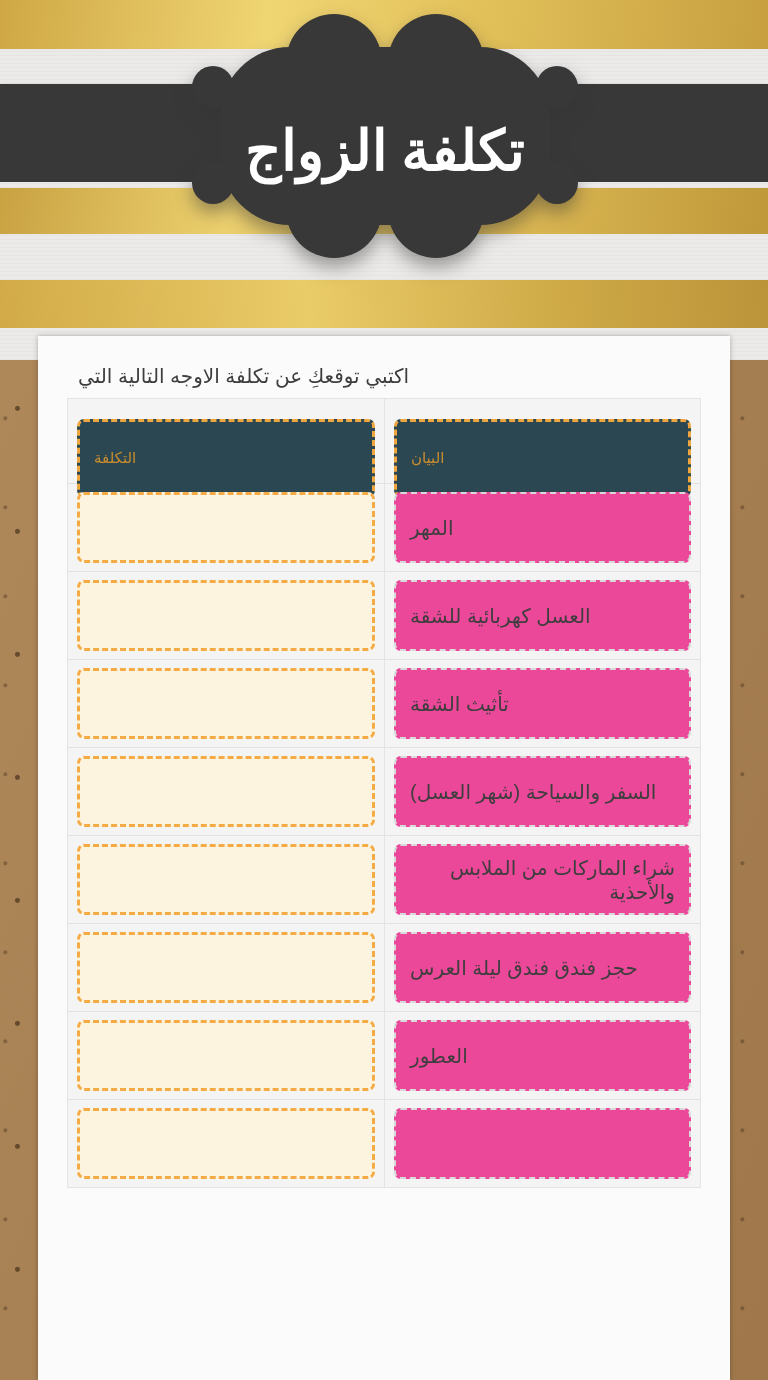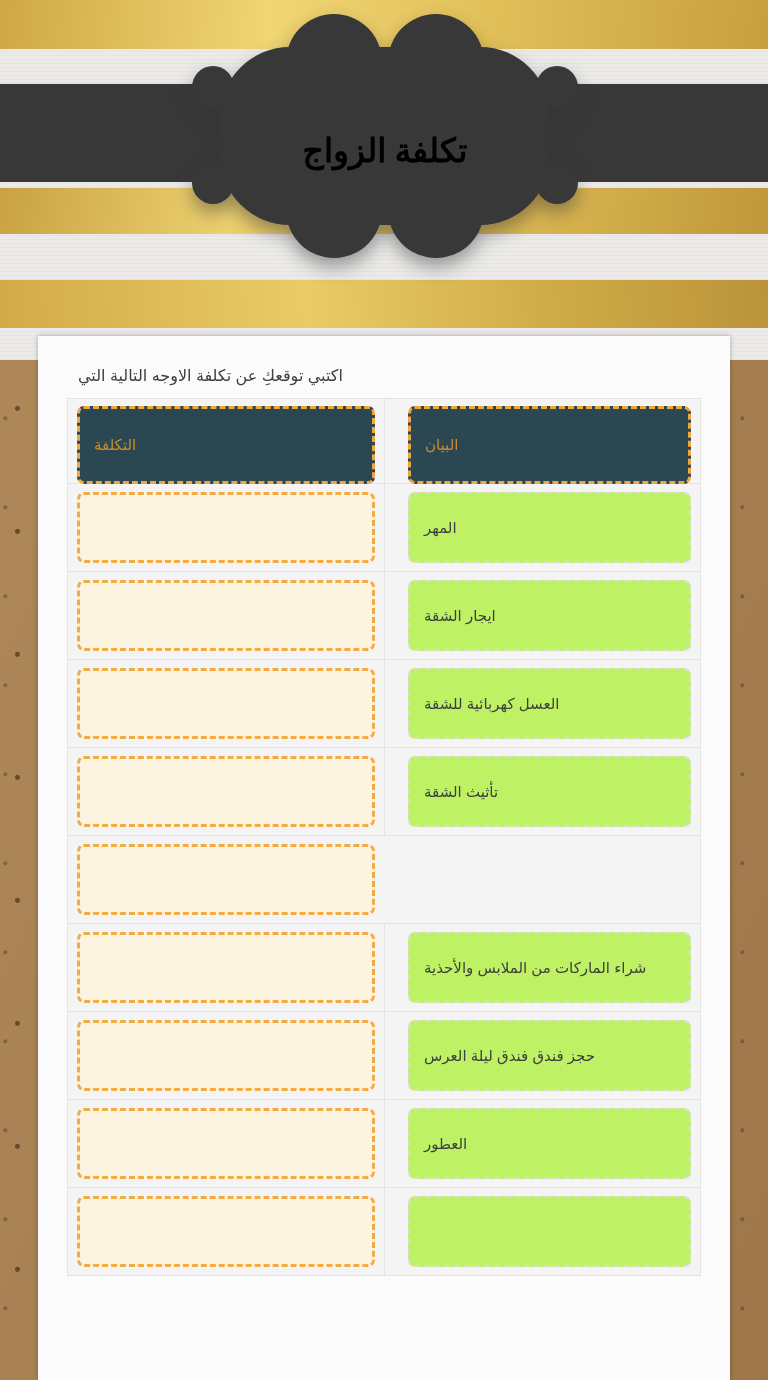--- a/index.html
+++ b/index.html
@@ -49,44 +49,44 @@
   .bd-body{left:22px;right:22px;top:33px;bottom:33px;border-radius:70px;}
   .bd-bump{width:96px;height:96px;border-radius:50%;}
   .bd-tl{left:88px;top:0;} .bd-tr{left:190px;top:0;}
   .bd-bl{left:88px;bottom:0;} .bd-br{left:190px;bottom:0;}
   .bd-tab{width:42px;height:42px;border-radius:50%;}
   .bd-lt{left:-6px;top:52px;} .bd-lb{left:-6px;top:148px;}
   .bd-rt{right:-6px;top:52px;} .bd-rb{right:-6px;top:148px;}
   .bd-title{position:absolute;inset:0;display:flex;align-items:center;justify-content:center;
             padding-top:28px;box-sizing:border-box;
             font-family:"Liberation Serif","DejaVu Serif",serif;
-            font-weight:bold;font-size:33px;color:#000000;letter-spacing:0;text-align:right;}
+            font-weight:bold;font-size:56px;color:#ffffff;letter-spacing:0;text-align:right;}
 
   
   .card{position:absolute;left:38px;top:336px;width:692px;height:1044px;
         background:var(--card-bg);box-shadow:0 0 5px rgba(0,0,0,.28);z-index:2;box-sizing:border-box;}
   .instruction{margin:30px 40px 0 40px;direction:rtl;text-align:right;
-               font-size:16px;color:var(--ink);line-height:20px;}
+               font-size:20px;color:var(--ink);line-height:20px;}
   .instruction{text-align:left;} 
 
   .wtable{margin:12px 29px 0 29px;background:var(--cell-bg);
           border:1px solid var(--grid-line);box-sizing:border-box;}
   .trow{display:grid;grid-template-columns:1fr 1fr;height:87px;border-top:1px solid var(--grid-line);}
   .trow.head{height:84px;border-top:none;}
   .tcell{position:relative;box-sizing:border-box;}
-  .cell-item{border-left:1px solid var(--grid-line);padding-left:14px;}
-
-  .hdr-box{margin:7px 9px;height:78px;box-sizing:border-box;border-radius:7px;
+  .cell-item{border-left:1px solid var(--grid-line);}
+
+  .hdr-box{margin:20px 9px;height:78px;box-sizing:border-box;border-radius:7px;
            border:3px dashed var(--dash-orange);background:var(--teal);
            display:flex;align-items:center;justify-content:flex-end;
            padding:0 14px;font-size:15px;color:var(--hdr-orange);direction:rtl;}
   .item-box{margin:8px 9px;height:71px;box-sizing:border-box;border-radius:7px;
-            border:2px dashed #d9d9d9;background:#bef264;
+            border:2px dashed #d9d9d9;background:#ec4899;
             display:flex;align-items:center;justify-content:flex-end;
-            padding:0 14px;font-size:15px;color:var(--ink);direction:rtl;}
+            padding:0 14px;font-size:20px;color:var(--ink);direction:rtl;}
   .cost-box{margin:8px 9px;height:71px;box-sizing:border-box;border-radius:7px;
             border:3px dashed #f5ab45;background:var(--cream);cursor:text;}
 </style>
 </head>
 <body>
 
 <div class="hdr">
   <div class="stripe gold1"></div>
   <div class="stripe white1 white-tex"></div>
   <div class="stripe darkband"></div>
@@ -127,30 +127,20 @@
     <div class="tcell cell-cost">
       <div class="cost-box"></div>
     </div>
     <div class="tcell cell-item">
       <div class="item-box">
               <span dir="rtl">المهر</span>
             </div>
     </div>
   </div>
 
-  <div class="trow">
-    <div class="tcell cell-cost">
-      <div class="cost-box"></div>
-    </div>
-    <div class="tcell cell-item">
-      <div class="item-box">
-              <span dir="rtl">ايجار الشقة</span>
-            </div>
-    </div>
-  </div>
 
   <div class="trow">
     <div class="tcell cell-cost">
       <div class="cost-box"></div>
     </div>
     <div class="tcell cell-item">
       <div class="item-box">
               <span dir="rtl">العسل كهربائية للشقة</span>
             </div>
     </div>
@@ -165,20 +155,25 @@
               <span dir="rtl">تأثيث الشقة</span>
             </div>
     </div>
   </div>
 
 
   <div class="trow">
     <div class="tcell cell-cost">
       <div class="cost-box"></div>
     </div>
+    <div class="tcell cell-item">
+      <div class="item-box">
+              <span dir="rtl">السفر والسياحة (شهر العسل)</span>
+            </div>
+    </div>
   </div>
 
   <div class="trow">
     <div class="tcell cell-cost">
       <div class="cost-box"></div>
     </div>
     <div class="tcell cell-item">
       <div class="item-box">
               <span dir="rtl">شراء الماركات من الملابس والأحذية</span>
             </div>

